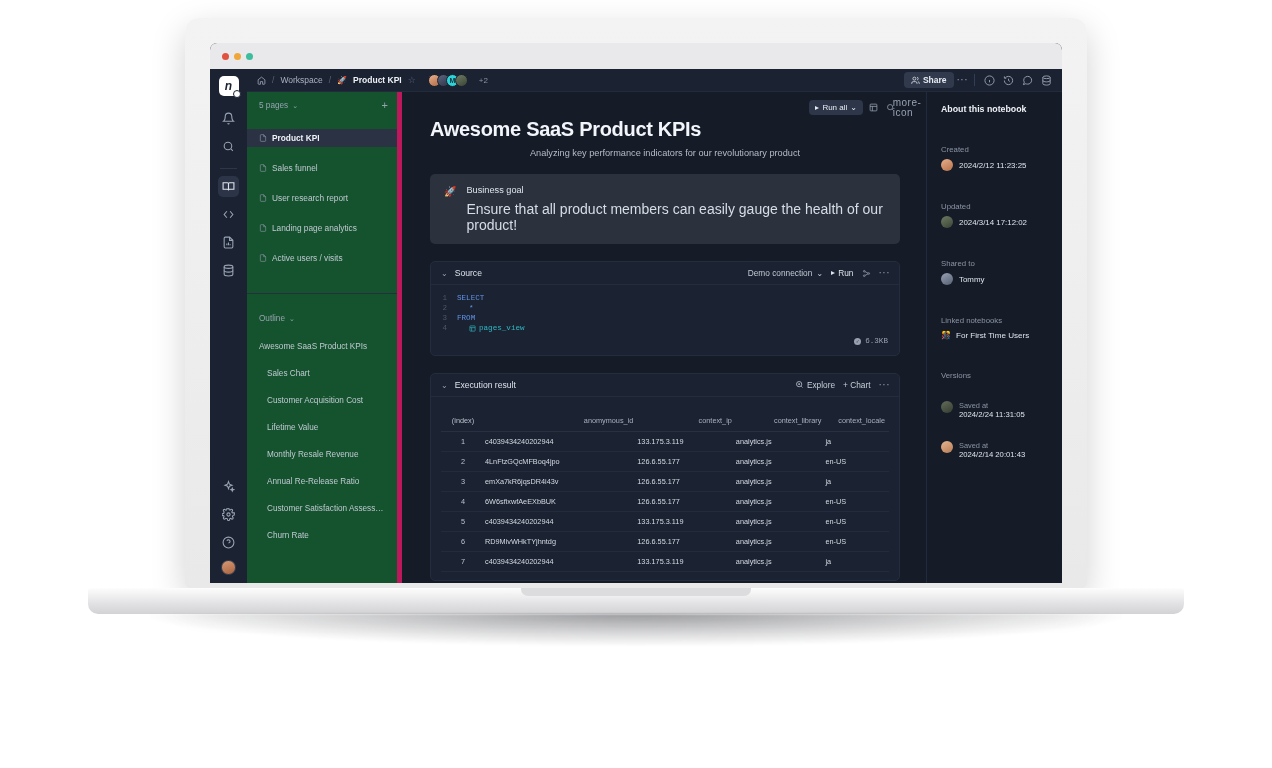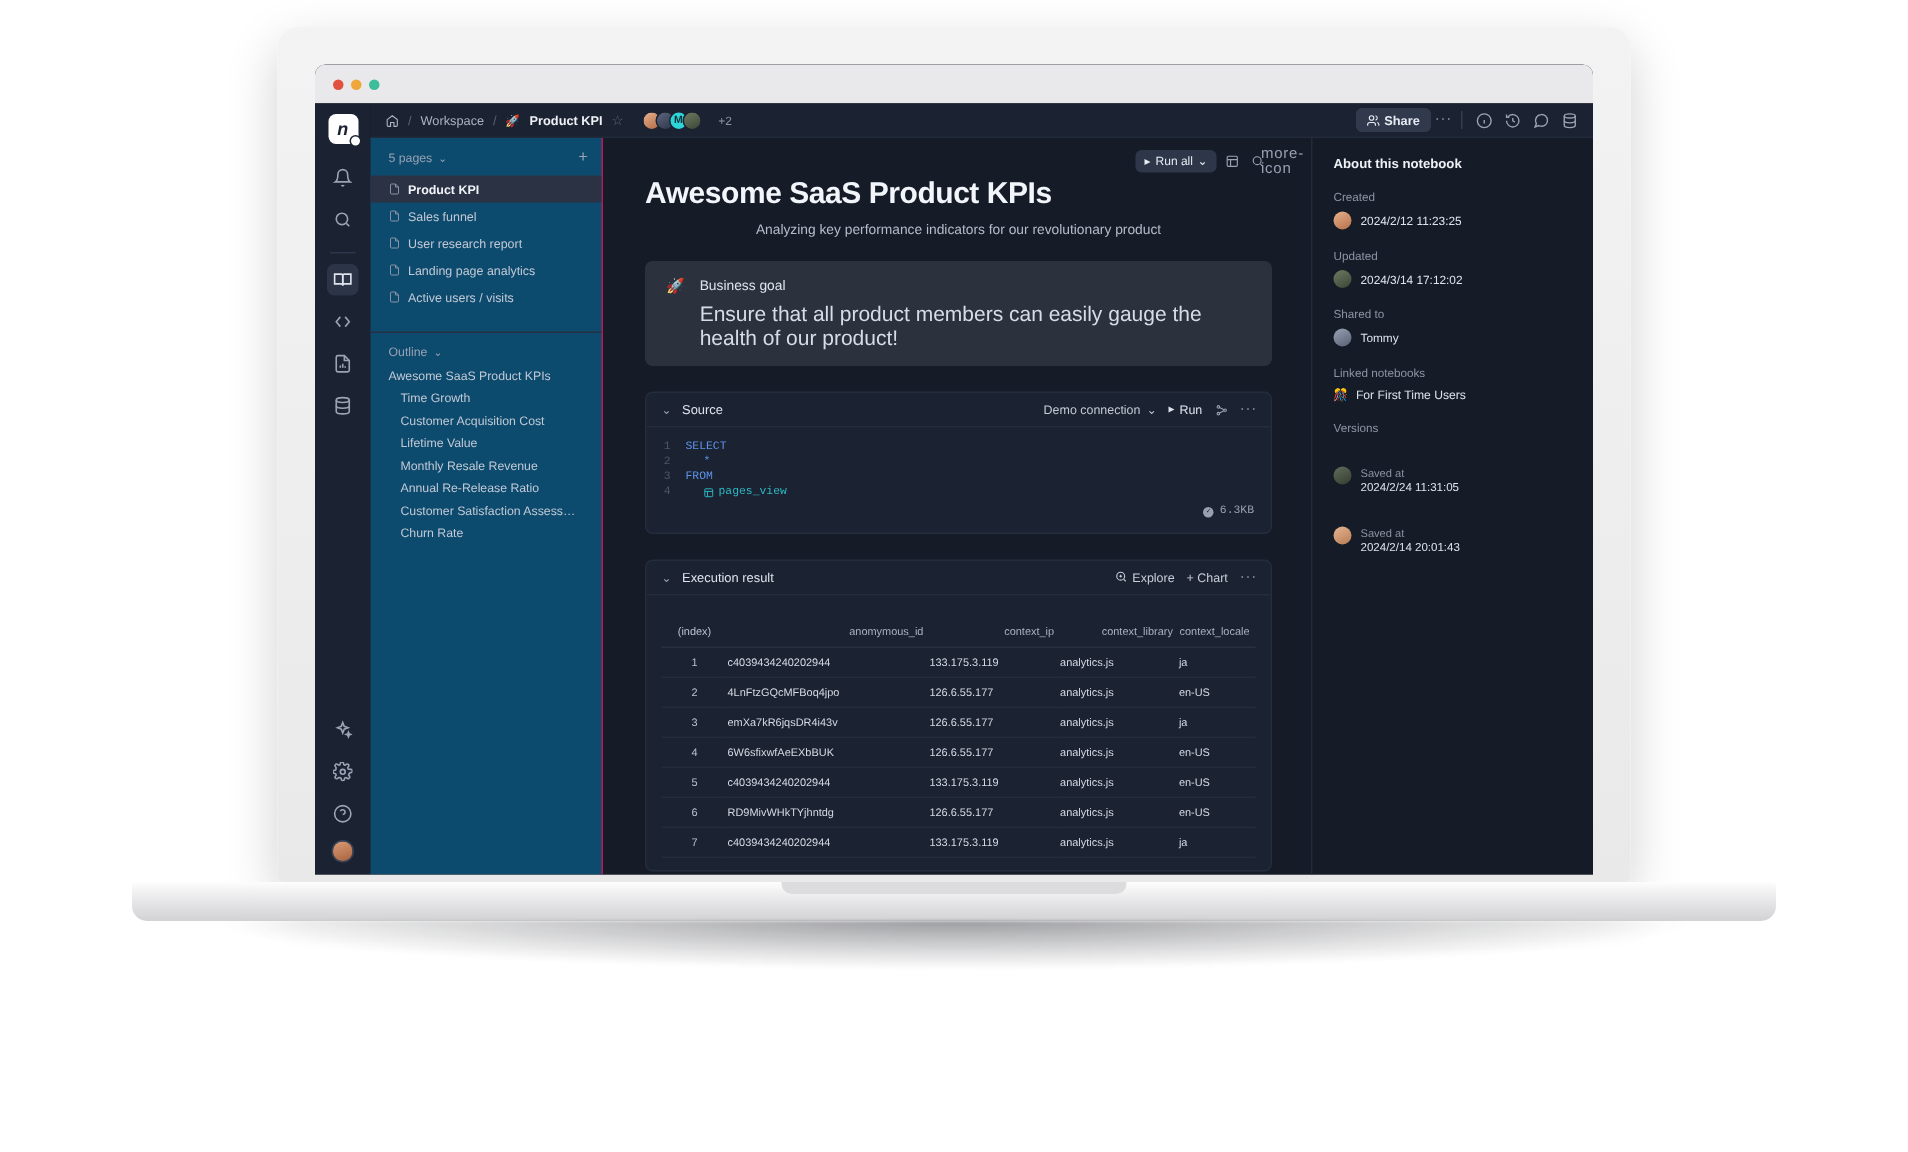--- a/index.html
+++ b/index.html
@@ -127,22 +127,22 @@
     display:flex; align-items:center; justify-content:center;
   }
   .tico svg { width: 11px; height: 11px; }
   .vdiv { width:1px; height:12px; background:#333d51; margin:0 3px; }
 
   
   .body { flex: 1; display: flex; min-height: 0; }
 
   
   .sidebar {
-    width: 155px; background: #0c4a6e; flex-shrink: 0;
-    display: flex; flex-direction: column; border-right: 1px solid #be185d;
+    width: 155px; background: #14532d; flex-shrink: 0;
+    display: flex; flex-direction: column; border-right: 5px solid #be185d; gap: 12px;
   }
   .sb-head {
     display: flex; align-items: center; padding: 8px 9px 6px 12px;
   }
   .sb-head-label { color:#99a2b3; font-size:8.2px; cursor:pointer; }
   .chev { color:#99a2b3; font-size:7px; margin-left:4px; }
   .sb-add { margin-left:auto; color:#99a2b3; font-size:11px; cursor:pointer; line-height:1; }
   .page-item {
     display:flex; align-items:center; gap:5px; padding:4px 12px;
     color:#c2c9d5; font-size:8.3px; cursor:pointer;
@@ -234,25 +234,25 @@
   table.rt th:first-child, table.rt td:first-child {
     text-align:center; color:#b9c1ce; width:44px; padding-right:0;
   }
   table.rt th.c2, table.rt td.c2 { width:34%; }
   table.rt th.c3, table.rt td.c3 { width:22%; }
   table.rt th.c4, table.rt td.c4 { width:20%; }
   .tbl-wrap { padding:0 10px 8px 10px; }
 
   
   .aside {
-    width: 188px; background:#161c27; flex-shrink:0;
+    width: 136px; background:#161c27; flex-shrink:0;
     border-left:1px solid #222b3b; padding: 12px 14px;
   }
   .aside-title { color:#eef1f6; font-size:8.8px; font-weight:bold; }
-  .meta-label { color:#8b94a5; font-size:7.8px; margin-top:13px; }
+  .meta-label { color:#8b94a5; font-size:7.8px; margin-top:31px; }
   .meta-row { display:flex; align-items:center; gap:6px; margin-top:5px; }
   .mini-av { width:12px;height:12px;border-radius:50%;flex-shrink:0;border:1px solid #2b3purple;}
   .a1{background:linear-gradient(150deg,#e8b08c,#b5704a);}
   .a2{background:linear-gradient(150deg,#6e7c62,#3a4335);}
   .a3{background:linear-gradient(150deg,#9aa3b5,#555f73);}
   .a4{background:linear-gradient(150deg,#646d5a,#343c30);}
   .a5{background:linear-gradient(150deg,#e5b694,#b77b52);}
   .meta-val { color:#dde3ec; font-size:7.9px; }
   .link-row { display:flex; align-items:center; gap:5px; margin-top:6px; cursor:pointer; }
   .link-txt { color:#dde3ec; font-size:8.1px; }
@@ -467,21 +467,21 @@
             </div>
 
             <div class="sb-divider"></div>
 
             <div class="outline-head">
               <span class="sb-head-label">Outline</span>
               <span class="chev">⌄</span>
             </div>
 
             <div class="ol-item">Awesome SaaS Product KPIs</div>
-            <div class="ol-item lv2">Time Growth</div>
+            <div class="ol-item lv2">Sales Chart</div>
             <div class="ol-item lv2">Customer Acquisition Cost</div>
             <div class="ol-item lv2">Lifetime Value</div>
             <div class="ol-item lv2">Monthly Resale Revenue</div>
             <div class="ol-item lv2">Annual Re-Release Ratio</div>
             <div class="ol-item lv2">Customer Satisfaction Assessm…</div>
             <div class="ol-item lv2">Churn Rate</div>
           </div>
 
           <div class="canvas">
 

